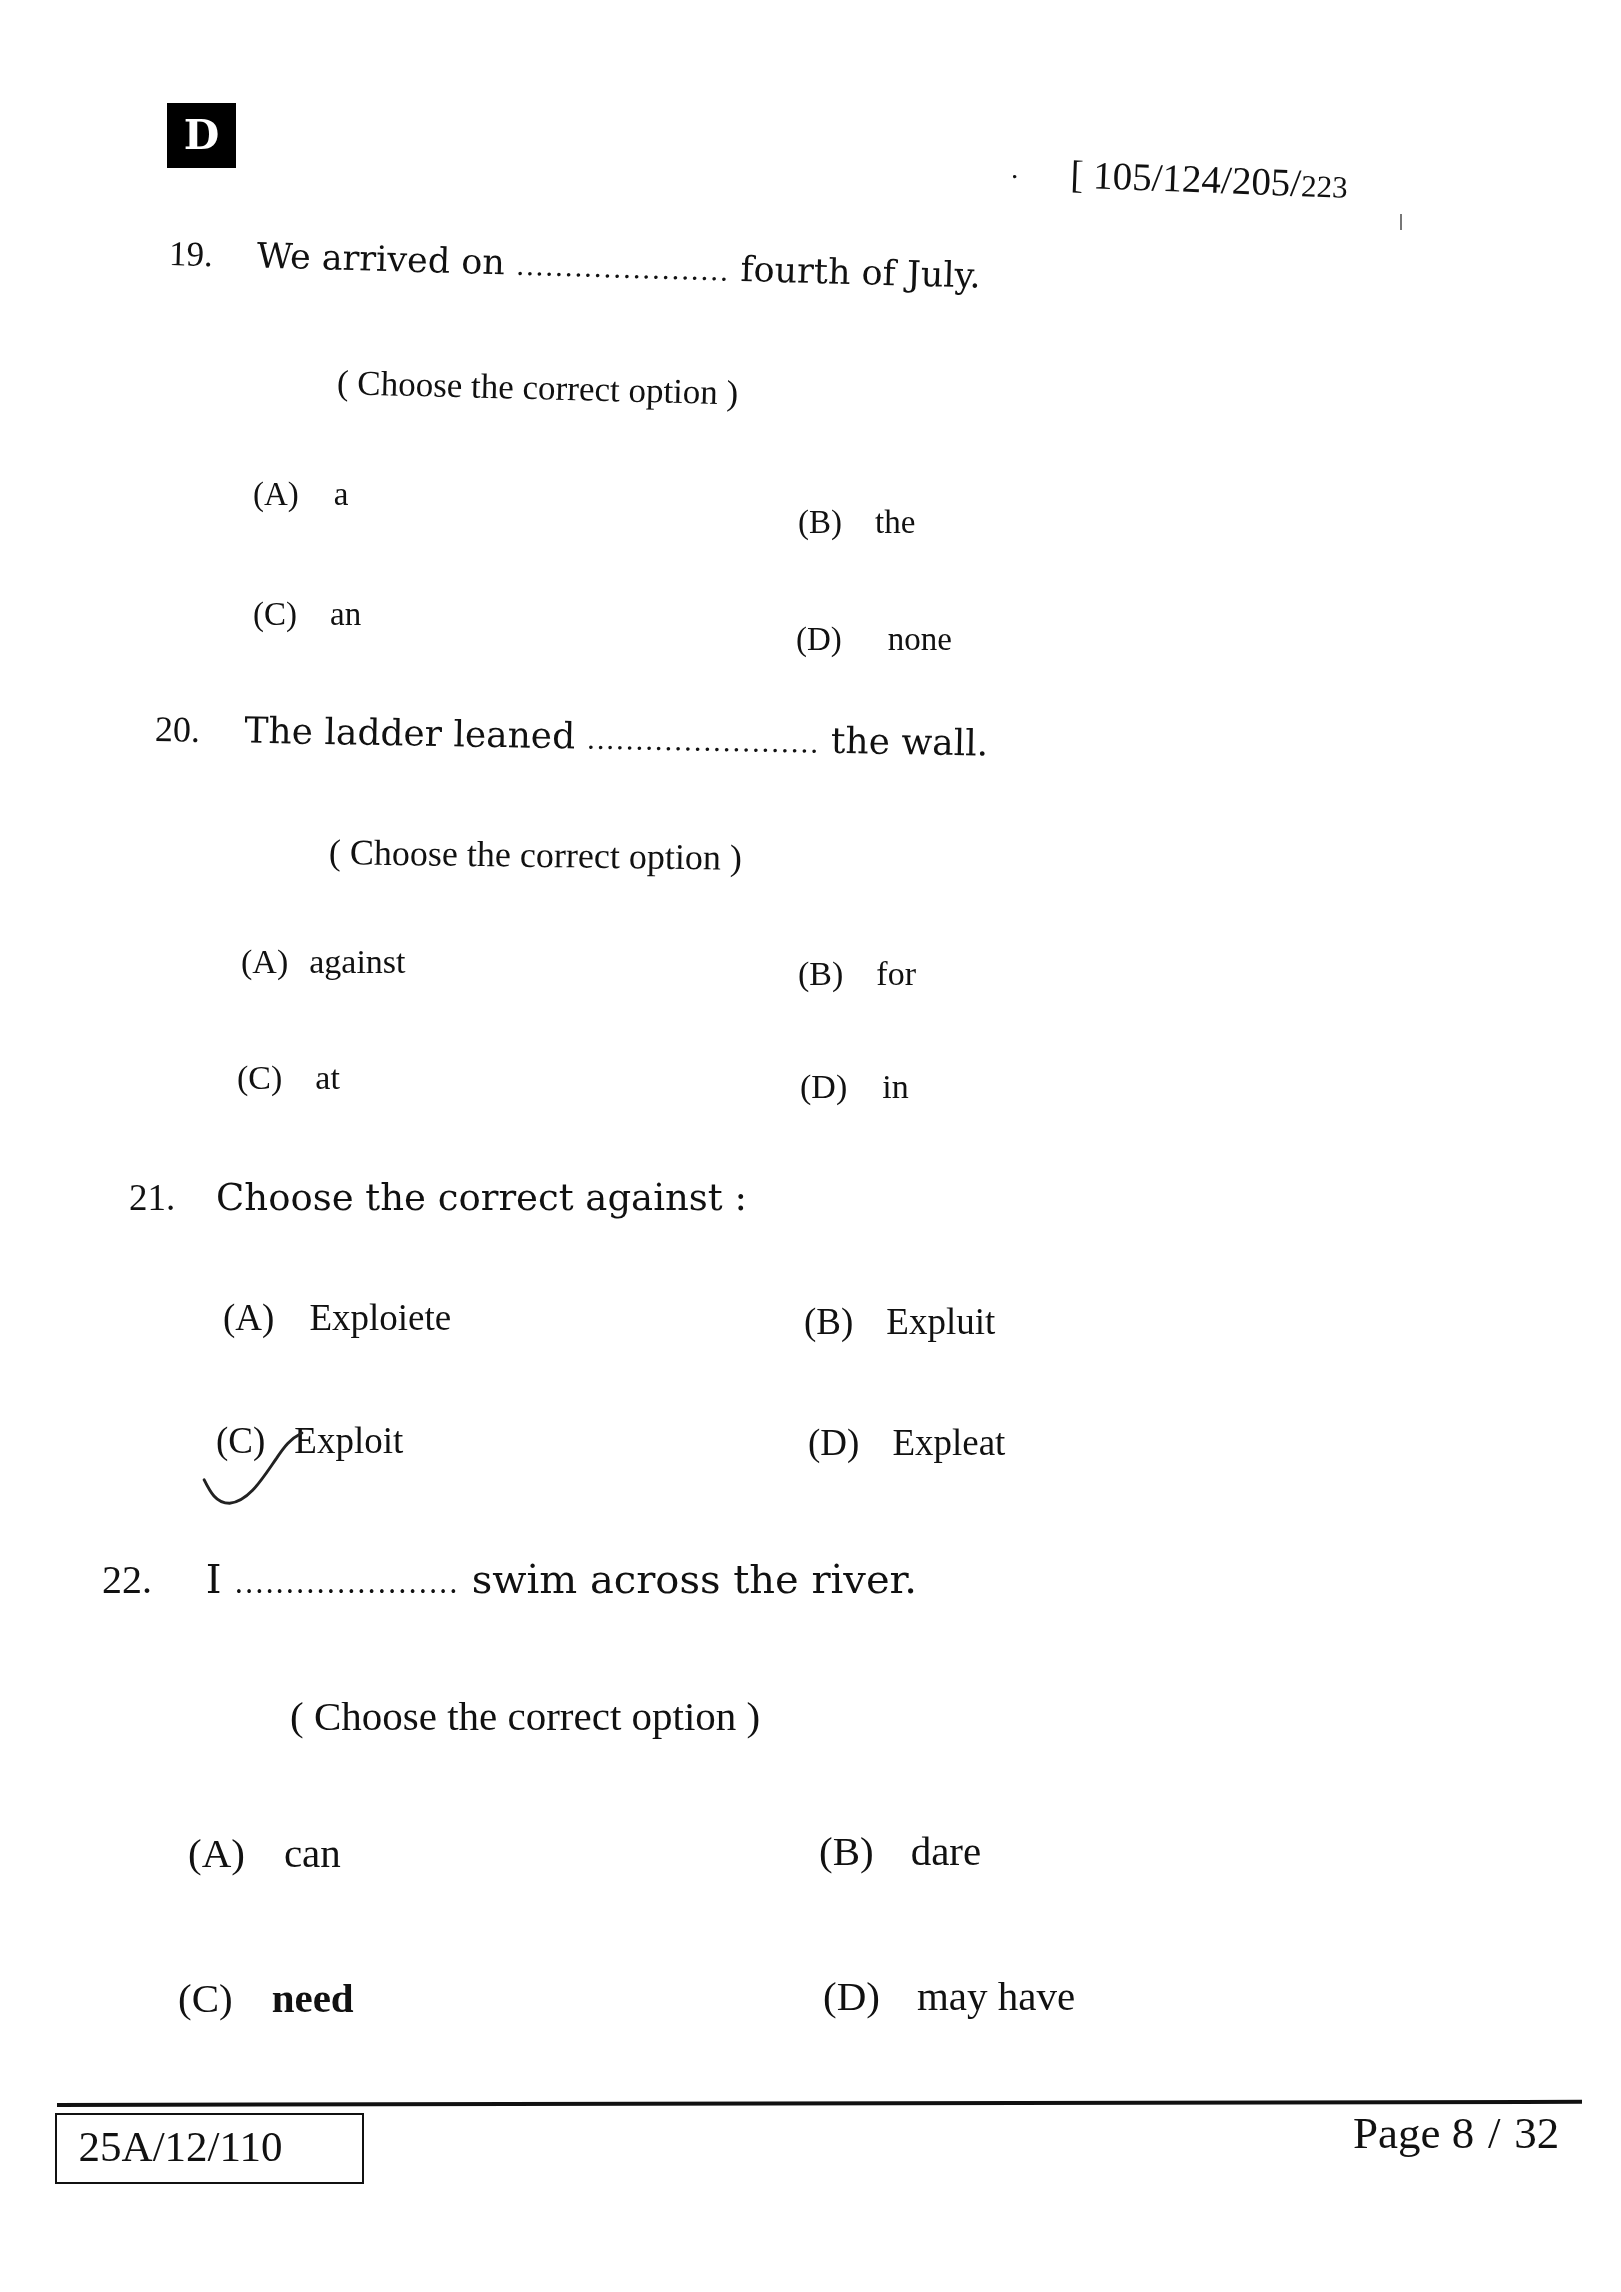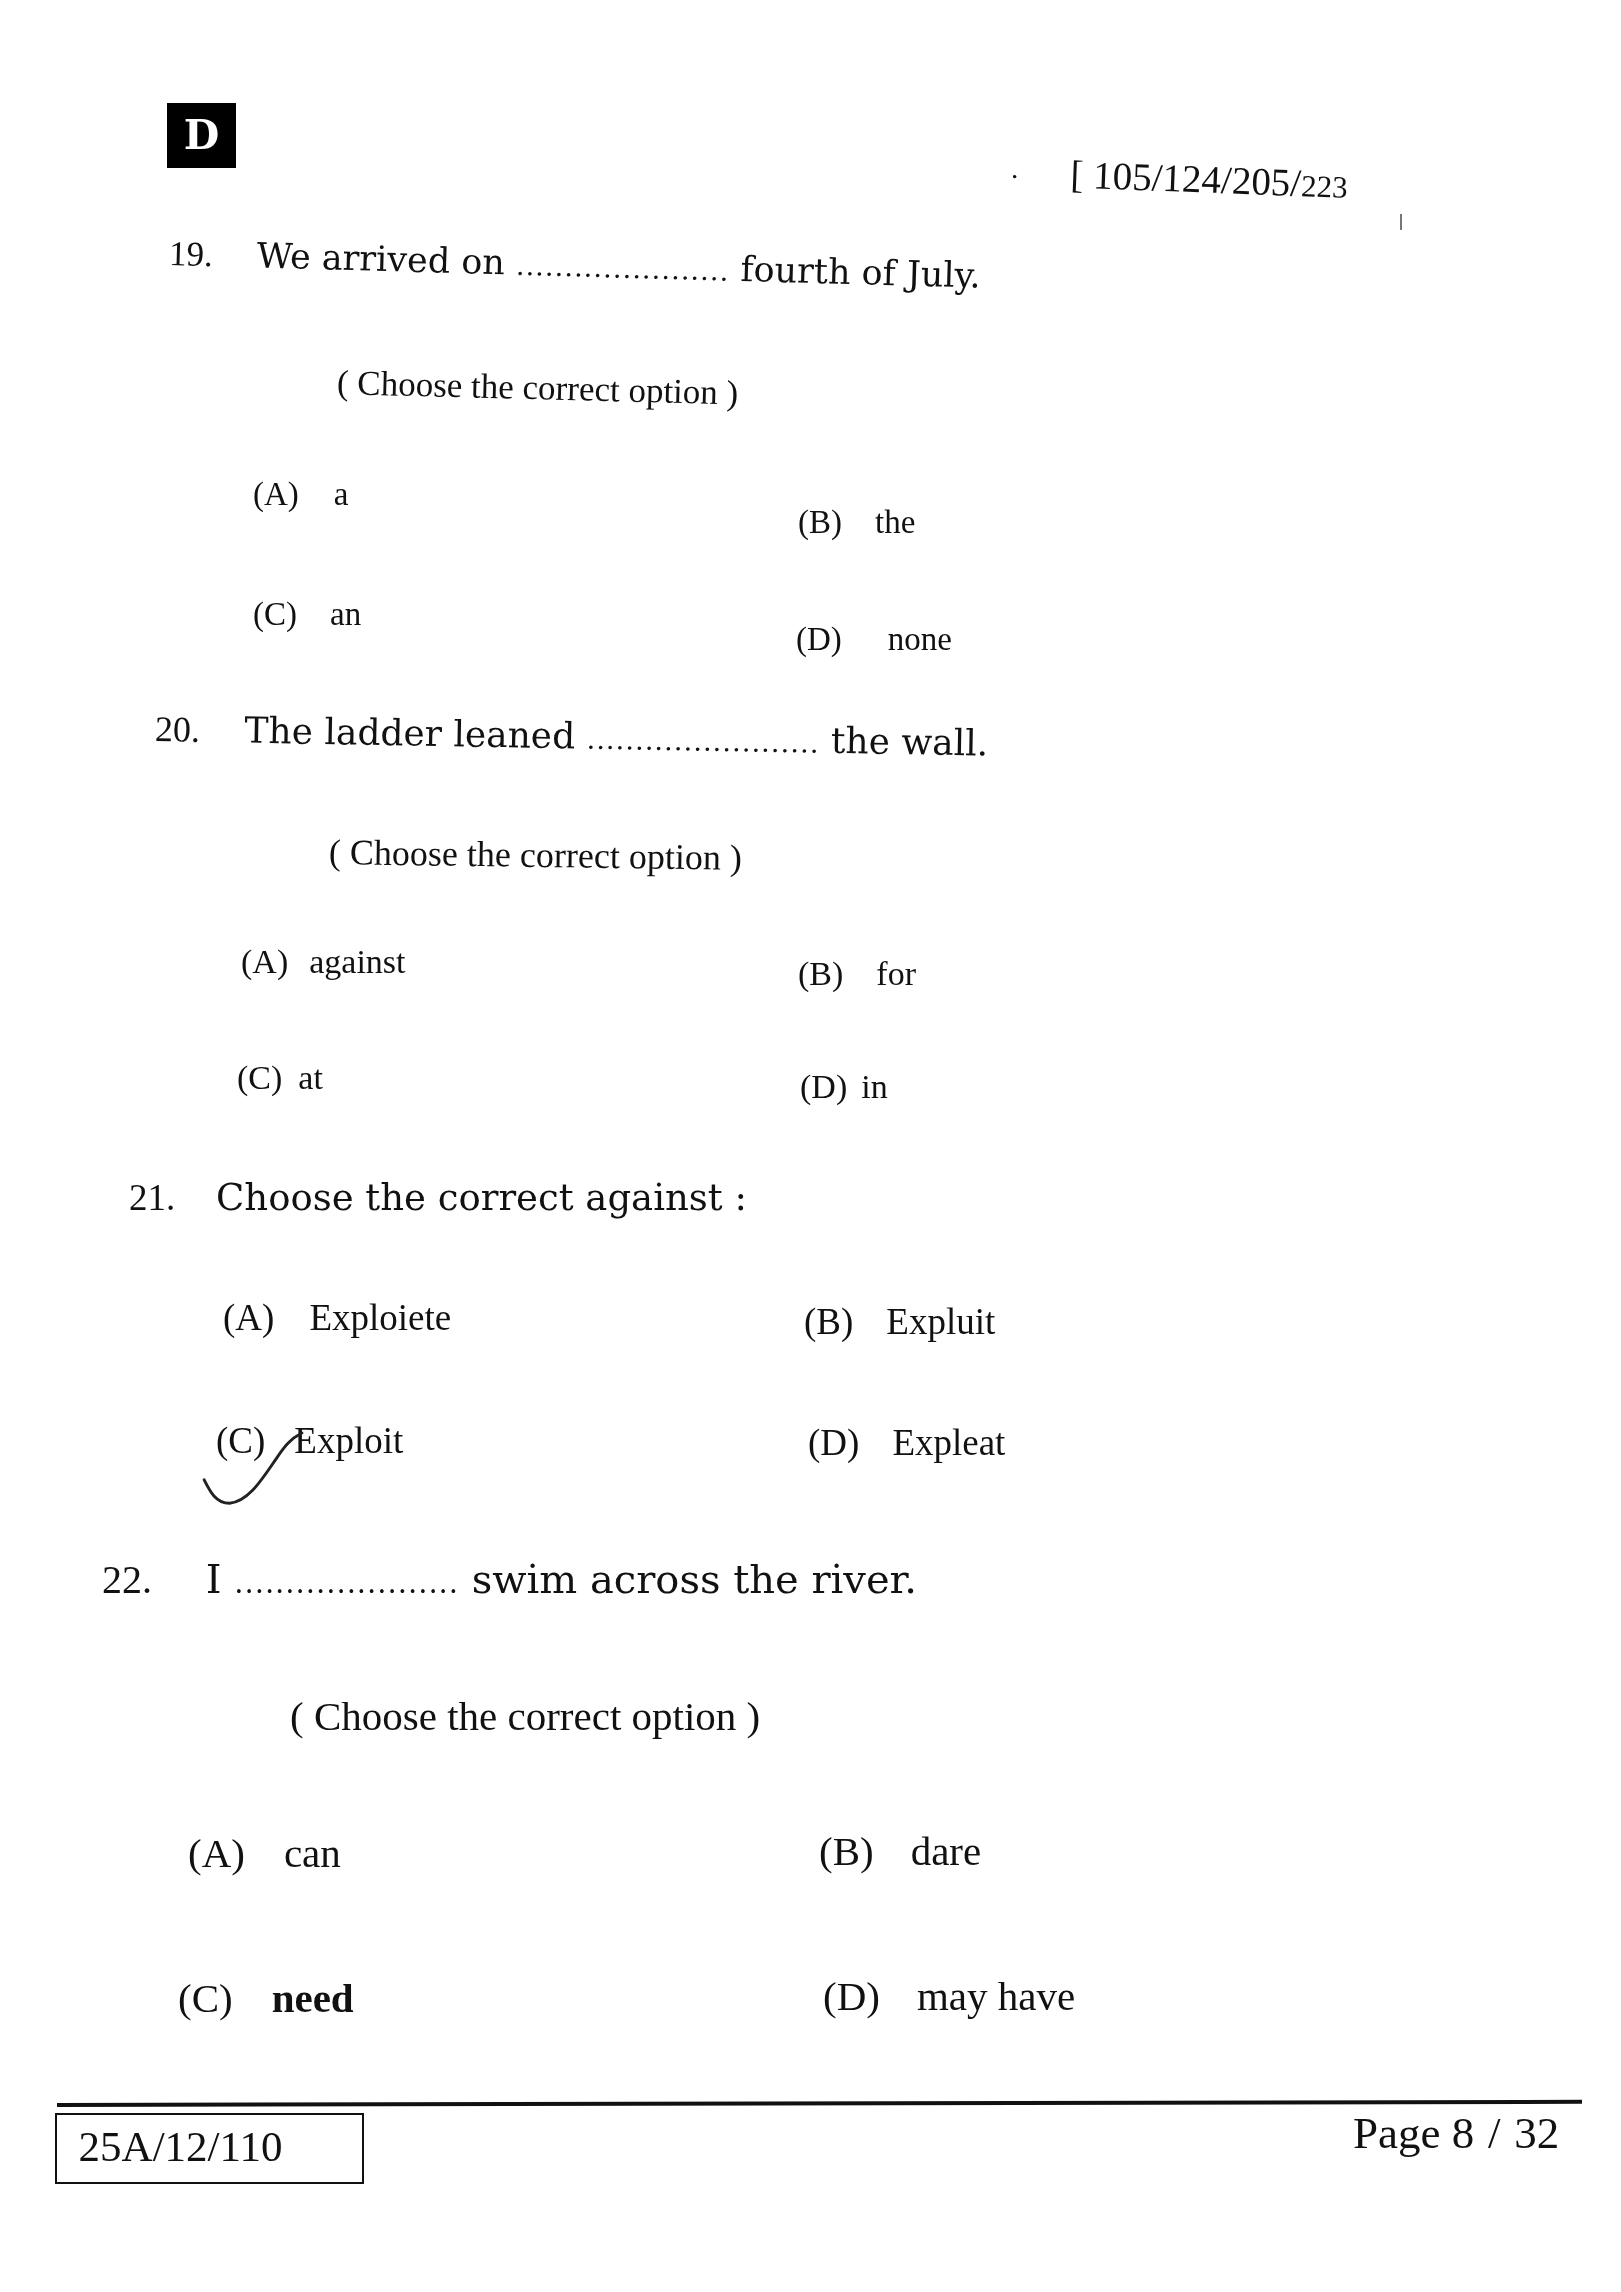--- a/index.html
+++ b/index.html
@@ -118,24 +118,24 @@
   </div>
   <div class="abs hint" style="left:329px; top:831px; font-size:36px; transform: rotate(0.8deg); transform-origin:left center;">( Choose the correct option )</div>
 
   <div class="abs opt" style="left:241px; top:943px; font-size:34px;">
     <span>(A)</span><span style="margin-left:21px;">against</span>
   </div>
   <div class="abs opt" style="left:798px; top:955px; font-size:34px;">
     <span>(B)</span><span style="margin-left:33px;">for</span>
   </div>
   <div class="abs opt" style="left:237px; top:1059px; font-size:34px;">
-    <span>(C)</span><span style="margin-left:16px;">at</span>
+    <span>(C)</span><span style="margin-left:33px;">at</span>
   </div>
   <div class="abs opt" style="left:800px; top:1068px; font-size:34px;">
-    <span>(D)</span><span style="margin-left:14px;">in</span>
+    <span>(D)</span><span style="margin-left:35px;">in</span>
   </div>
 </div>
 
 <div>
   <div class="abs qline" style="left:129px; top:1176px; font-size:37px;">
     <span class="qnum">21.</span>
     <span style="margin-left:29px;">Choose the correct against :</span>
   </div>
 
   <div class="abs opt" style="left:223px; top:1296px; font-size:37px;">

